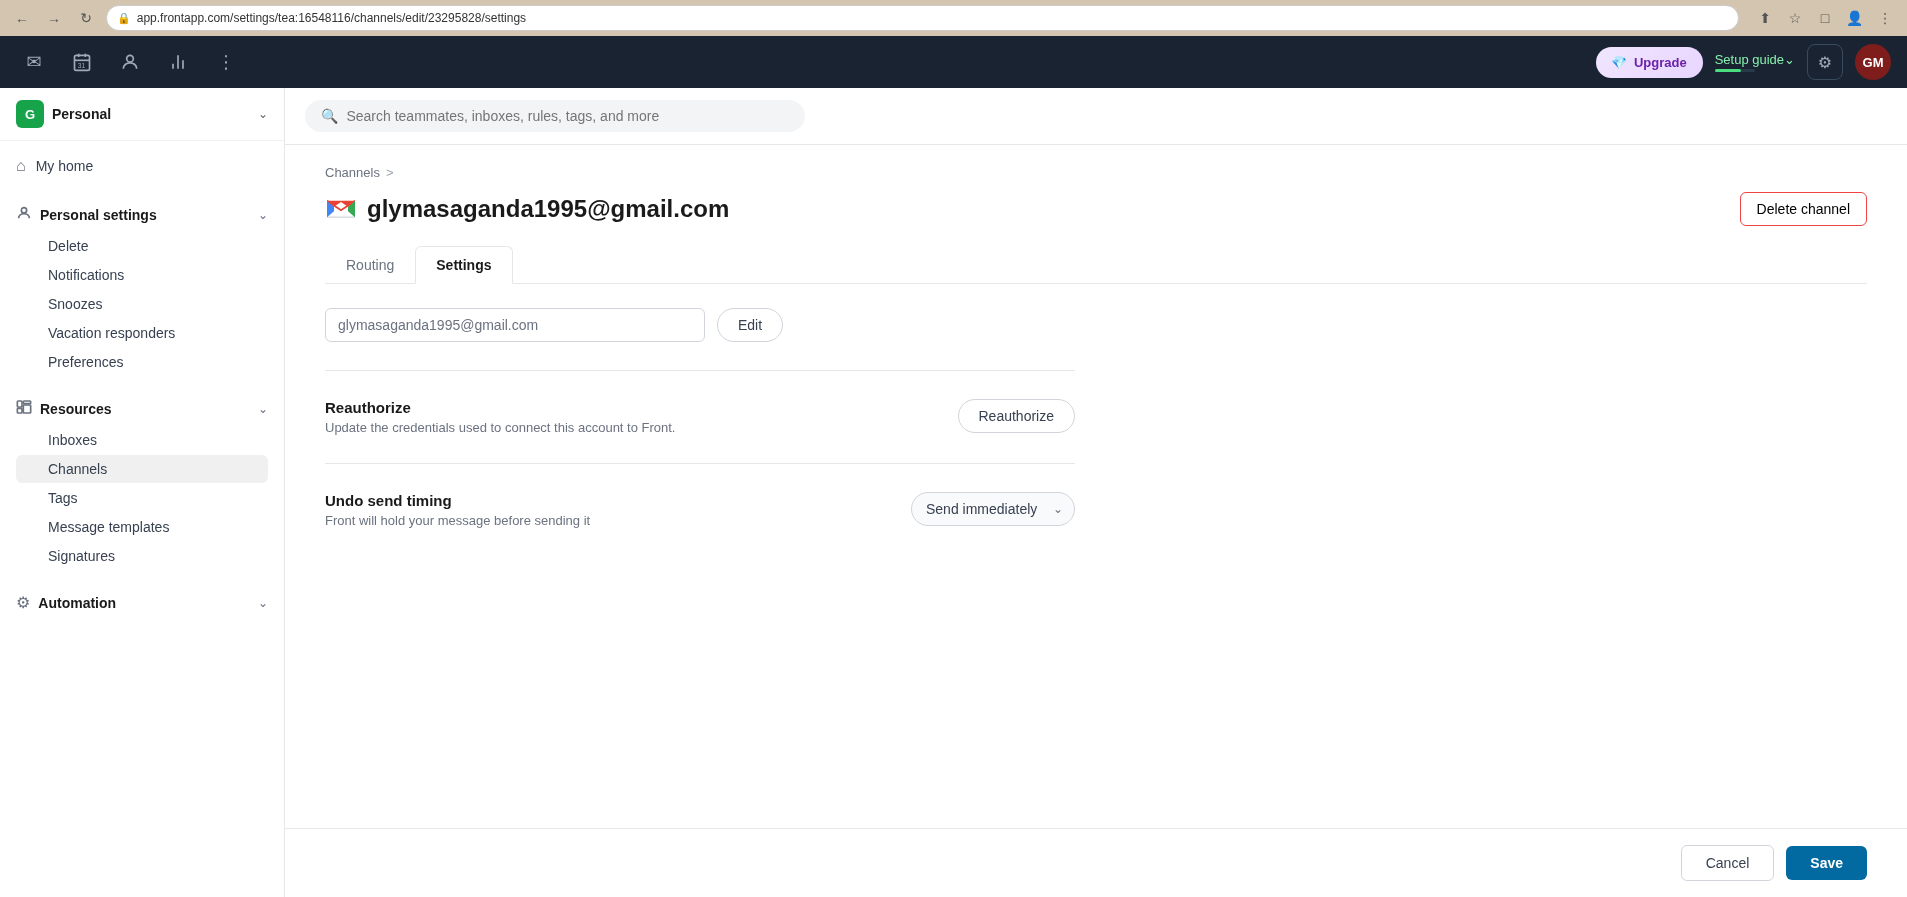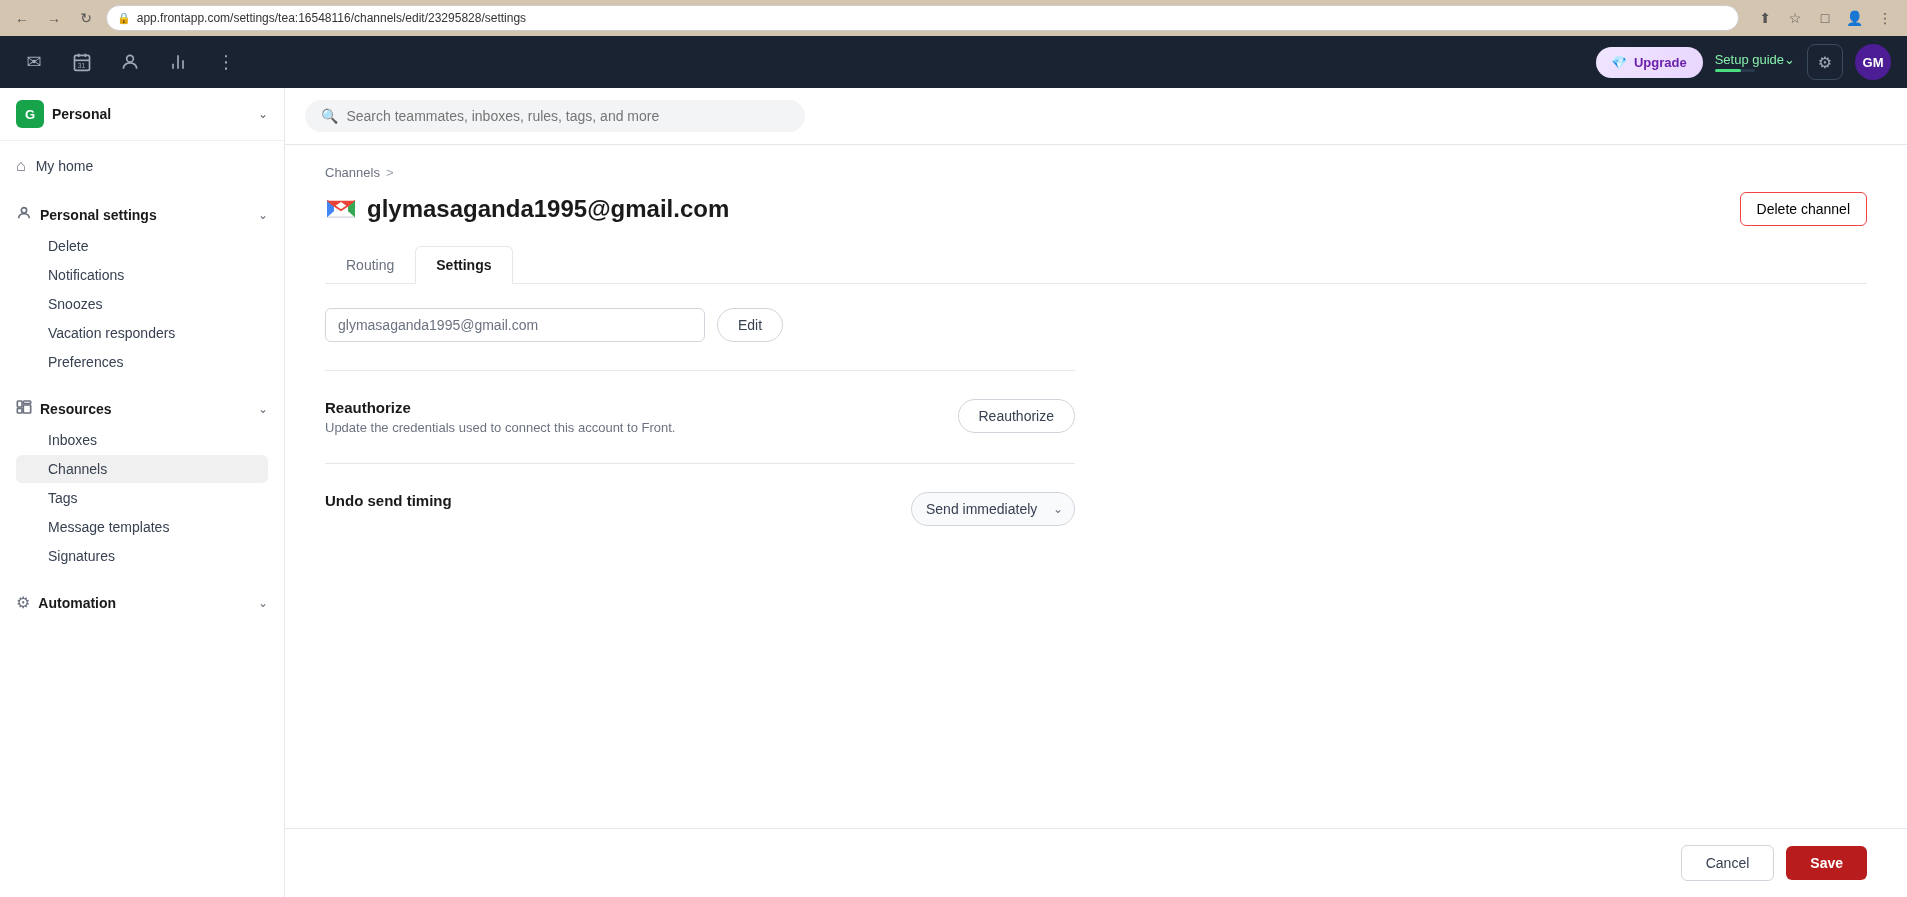--- a/index.html
+++ b/index.html
@@ -86,21 +86,21 @@
     .setup-progress-fill { width: 65%; height: 100%; background: #4ade80; border-radius: 2px; }
     .setup-guide-wrap { display: flex; flex-direction: column; align-items: flex-start; }
     .settings-btn {
       width: 36px; height: 36px; border-radius: 8px;
       border: 1px solid #3a4a5d; background: transparent; cursor: pointer;
       display: flex; align-items: center; justify-content: center;
       color: #a0aab8; font-size: 16px;
     }
     .avatar-btn {
       width: 36px; height: 36px; border-radius: 50%;
-      background: #4c1d95; border: none; cursor: pointer;
+      background: #7f1d1d; border: none; cursor: pointer;
       color: #fff; font-size: 13px; font-weight: 700;
       display: flex; align-items: center; justify-content: center;
     }
 
     
     .main-area {
       display: flex;
       flex: 1;
       overflow: hidden;
     }
@@ -412,21 +412,21 @@
       background: #fff;
       font-size: 14px;
       font-weight: 500;
       cursor: pointer;
       color: #374151;
     }
     .save-btn {
       padding: 9px 24px;
       border: none;
       border-radius: 6px;
-      background: #b91c1c;
+      background: #0369a1;
       font-size: 14px;
       font-weight: 600;
       cursor: pointer;
       color: #fff;
     }
 
     
     .sidebar::-webkit-scrollbar { width: 4px; }
     .sidebar::-webkit-scrollbar-thumb { background: #d1d5db; border-radius: 2px; }
     .page-content::-webkit-scrollbar { width: 6px; }
@@ -615,20 +615,21 @@
                 <div class="reauth-desc">Update the credentials used to connect this account to Front.</div>
               </div>
               <button class="reauth-btn">Reauthorize</button>
             </div>
           </div>
 
           <div class="field-group">
             <div class="undo-timing-row">
               <div class="undo-info">
                 <div class="undo-title">Undo send timing</div>
+                <div class="undo-desc">Front will hold your message before sending it</div>
               </div>
               <div class="undo-select-wrap">
                 <select class="undo-select">
                   <option value="immediately">Send immediately</option>
                   <option value="5s">5 seconds</option>
                   <option value="10s">10 seconds</option>
                   <option value="30s">30 seconds</option>
                 </select>
                 <span class="select-chevron">⌄</span>
               </div>

